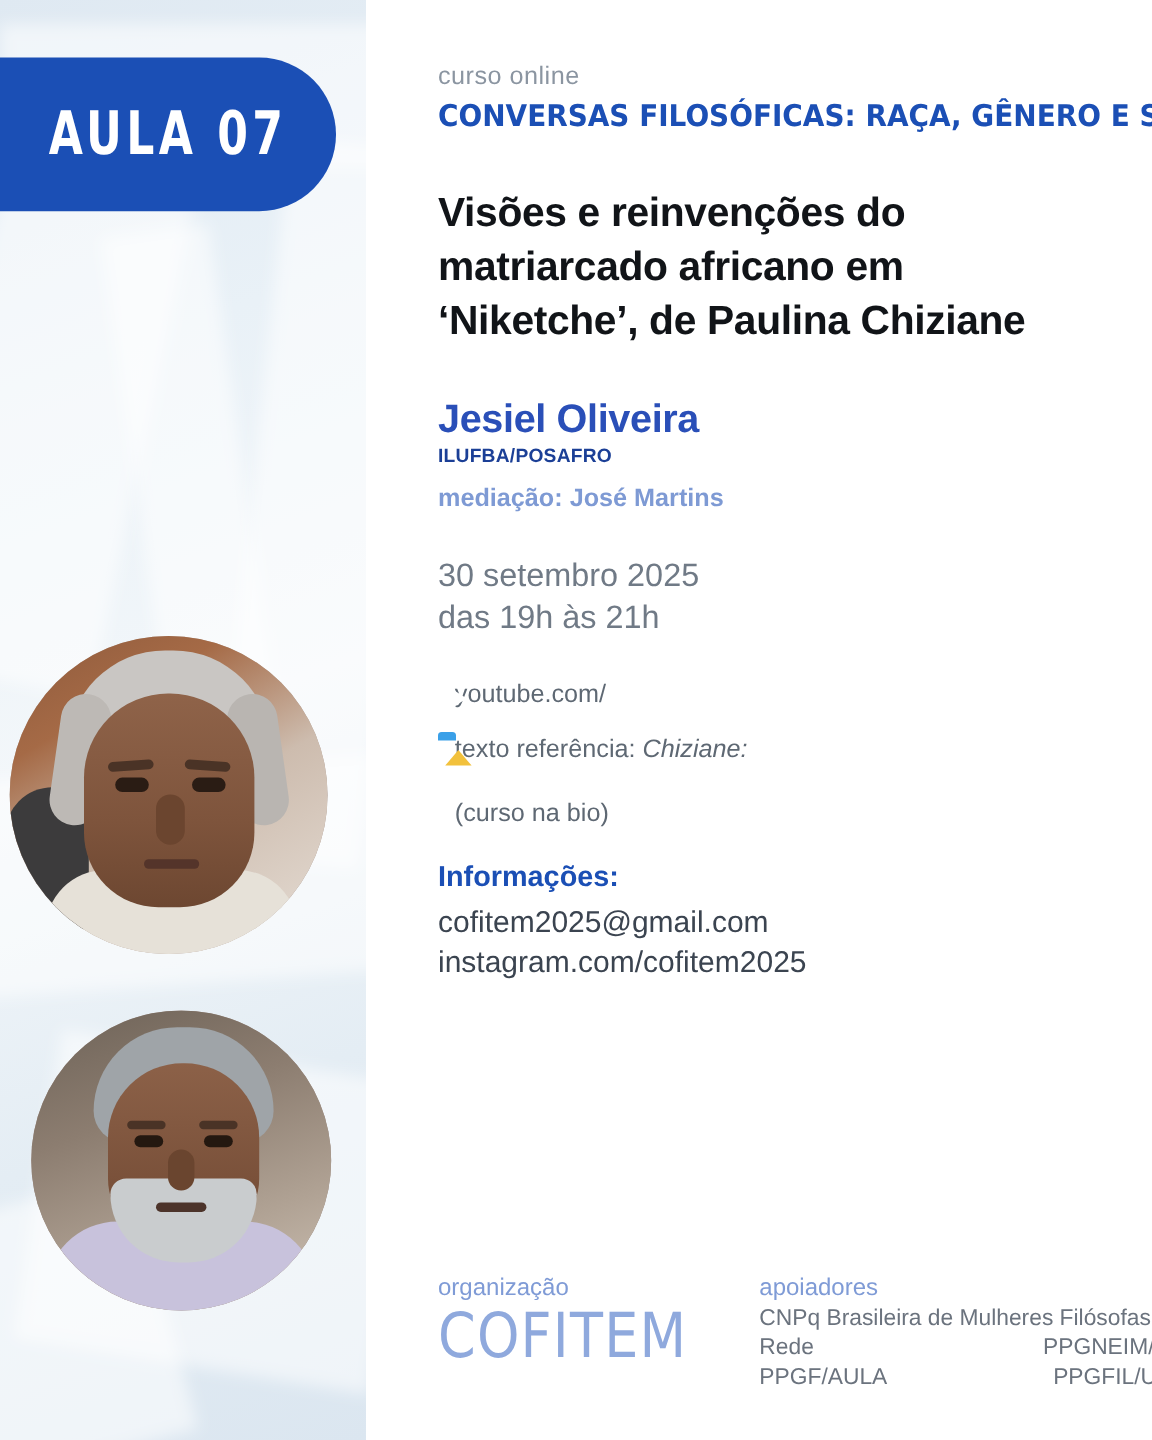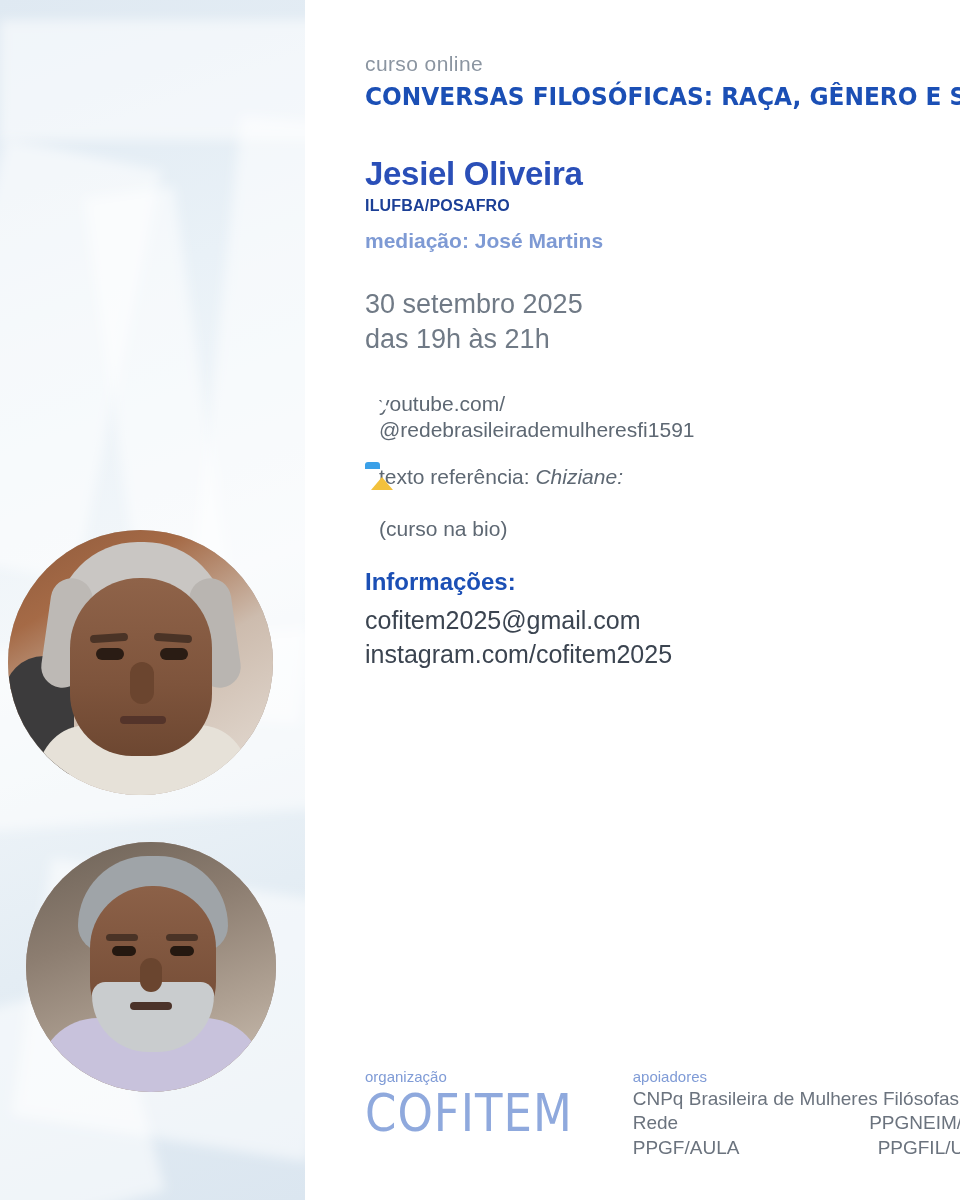--- a/index.html
+++ b/index.html
@@ -237,21 +237,21 @@
     position: absolute;
     left: 60px;
     bottom: 40px;
     width: 600px;
     display: flex;
     align-items: flex-start;
     gap: 60px;
   }
   .org-label, .sup-label {
     color: #7f9bd6;
-    font-size: 15px;
+    font-size: 20px;
     margin-bottom: 2px;
   }
   .cofitem-logo {
     color: #8fa9dd;
     font-family: "DejaVu Sans", sans-serif;
     font-size: 45px;
     font-weight: normal;
     letter-spacing: 1px;
     transform: scaleY(1.15);
     transform-origin: left top;
@@ -273,20 +273,23 @@
 
   <div class="left-col">
     <div class="tex t7"></div>
     <div class="tex t1"></div>
     <div class="tex t2"></div>
     <div class="tex t3"></div>
     <div class="tex t4"></div>
     <div class="tex t5"></div>
     <div class="tex t6"></div>
 
+    <div class="aula-badge">
+      <div class="aula-text">AULA 07</div>
+    </div>
 
     <div class="portrait portrait-1">
       <div class="p1-bg"></div>
       <div class="p1-chair"></div>
       <div class="p1-hair"></div>
       <div class="p1-hair2"></div>
       <div class="p1-hair3"></div>
       <div class="p1-shirt"></div>
       <div class="p1-face"></div>
       <div class="p1-brow-l"></div>
@@ -310,37 +313,37 @@
       <div class="p2-nose"></div>
       <div class="p2-mouth"></div>
     </div>
   </div>
 
   <div class="right-col">
 
     <div class="kicker">curso online</div>
     <div class="course-title">CONVERSAS FILOSÓFICAS: RAÇA, GÊNERO E SEXUALIDADE</div>
 
+    <h1 class="lecture-title">Visões e reinvenções do matriarcado africano em ‘Niketche’, de Paulina Chiziane</h1>
 
     <div class="speaker">Jesiel Oliveira</div>
     <div class="speaker-affil">ILUFBA/POSAFRO</div>
     <div class="mediation">mediação: José Martins</div>
 
     <div class="date-block">
       <div>30 setembro 2025</div>
       <div>das 19h às 21h</div>
     </div>
 
     <div class="info-row">
       <span class="icon">
         <span class="yt-icon"></span>
       </span>
       <span class="info-text">
         <span>youtube.com/</span><br>
-        <span>@redebrasileirademulheresfi1591</span>
       </span>
     </div>
 
     <div class="info-row">
       <span class="icon">
         <span class="folder-icon"></span>
       </span>
       <span class="info-text">
         <span>texto referência: </span><em>Chiziane:</em><br>
         <br>

